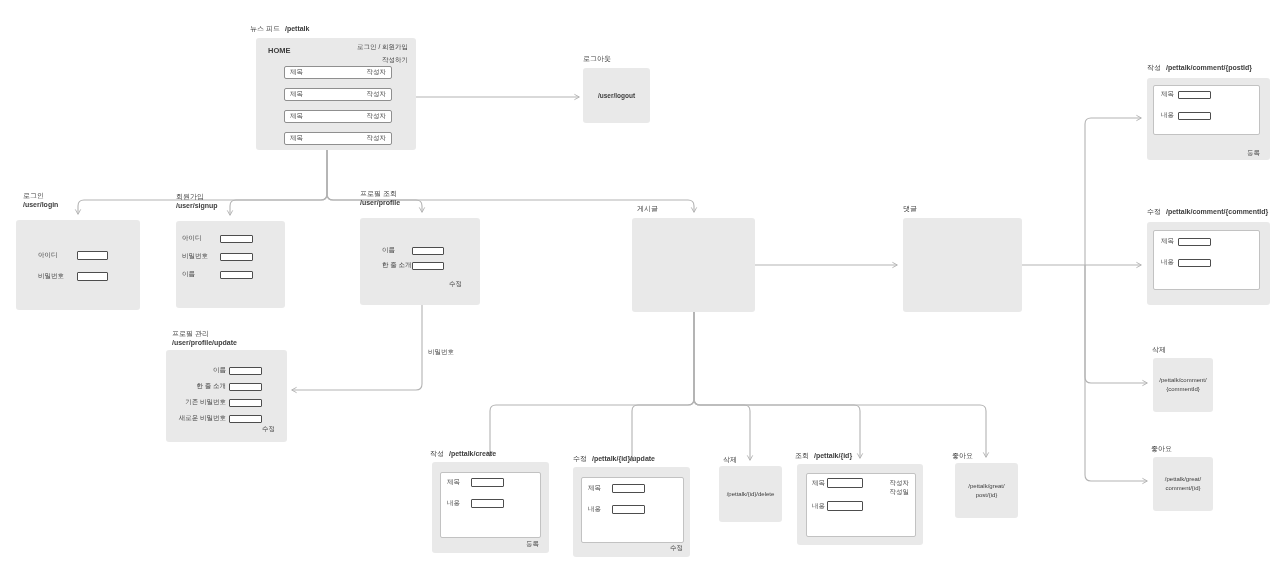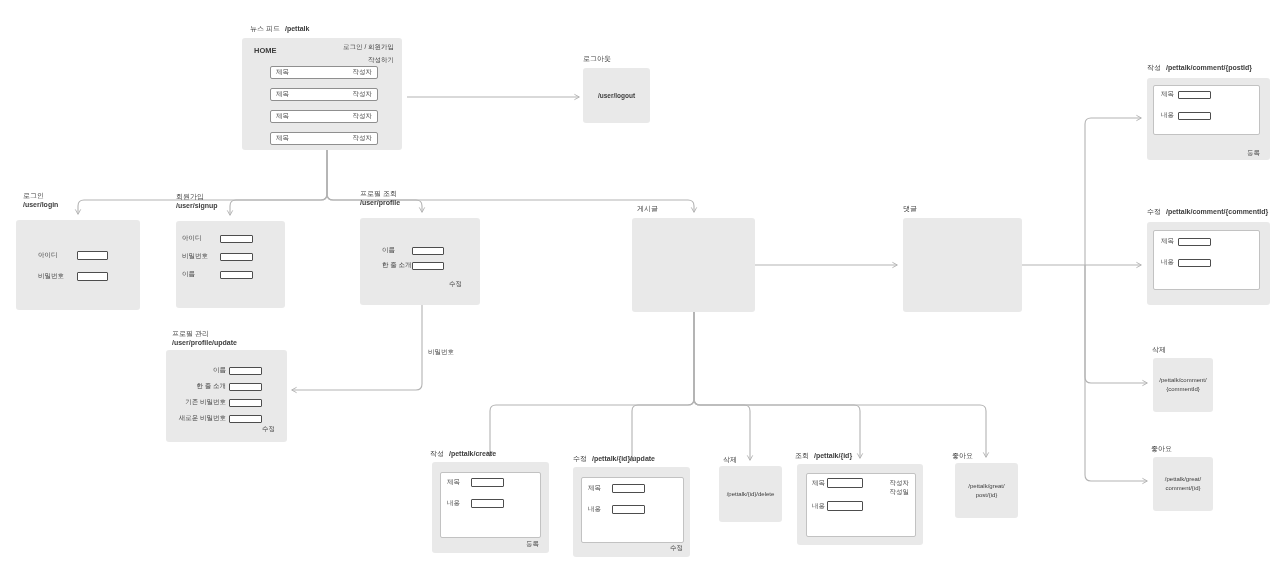--- a/index.html
+++ b/index.html
@@ -60,21 +60,21 @@
       <path marker-end="url(#arw)" d="M1085,265 V377 Q1085,383 1091,383 H1147"></path>
       <path marker-end="url(#arw)" d="M1085,265 V475 Q1085,481 1091,481 H1147"></path>
     </g>
   </svg>
 
   <div class="pw-label">비밀번호</div>
 
   <div class="title inline" style="left:250px;top:24px;">
     <span>뉴스 피드</span><span class="path">/pettalk</span>
   </div>
-  <div class="node" style="left:242px;top:38px;width:160px;height:112px;">
+  <div class="node" style="left:256px;top:38px;width:160px;height:112px;">
     <div class="nf-home">HOME</div>
     <div class="nf-auth">로그인 / 회원가입</div>
     <div class="nf-write">작성하기</div>
     <div class="nf-row" style="top:28px;">
       <span>제목</span>
       <span>작성자</span>
     </div>
     <div class="nf-row" style="top:50px;">
       <span>제목</span>
       <span>작성자</span>

